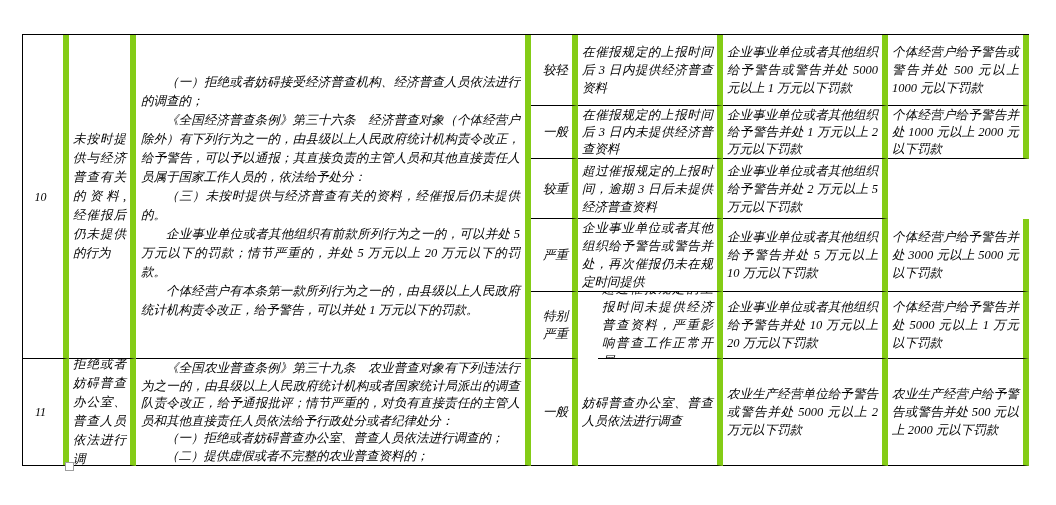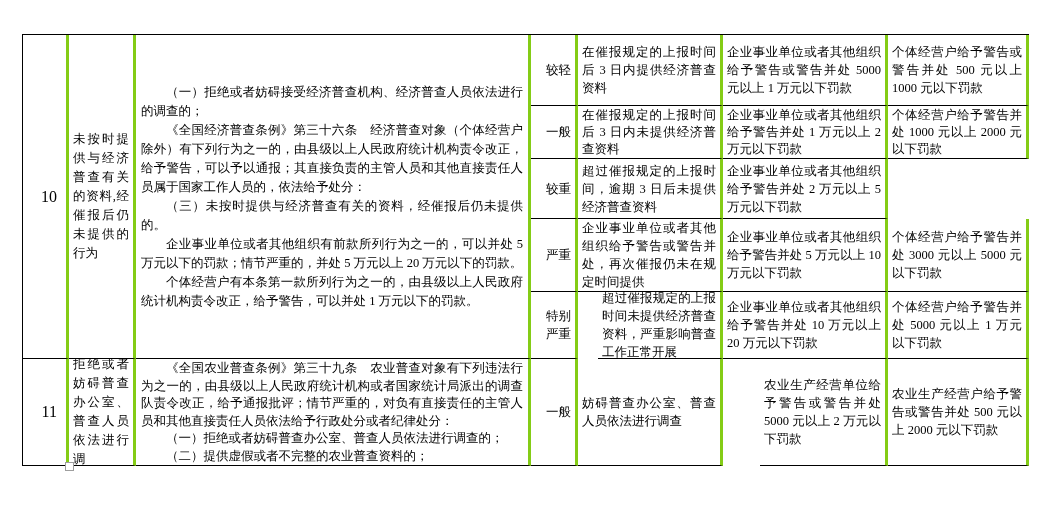--- a/index.html
+++ b/index.html
@@ -7,27 +7,28 @@
   .doc{position:relative;width:1056px;height:505px;overflow:hidden;background:#fff;}
   .tbl{
     position:absolute;left:22px;top:34px;
     display:grid;
     grid-template-columns:46px 67px 395px 47px 145px 165px 141px;
     grid-template-rows:71px 53px 60px 73px 67px 107px;
     border-top:1px solid #000;border-left:1px solid #000;
   }
   .cell{
     box-sizing:border-box;
-    border-right:3px solid #84cc16;border-bottom:1px solid #000;
+    border-right:6px solid #84cc16;border-bottom:1px solid #000;
     overflow:hidden;
     font-size:12.5px;line-height:18px;
     display:flex;flex-direction:column;justify-content:center;
     padding:2px 4px;
+    font-style:italic;
   }
-  .num{align-items:flex-end;padding-right:9px;font-size:16px;}
+  .num{align-items:center;padding-right:9px;font-size:12px;}
   .behavior{line-height:19px;align-items:center;}
   .behavior .jt{text-align:justify;}
   .legal{line-height:19px;padding:1px 5px;}
   .legal p{margin:0;text-indent:2em;text-align:justify;}
   .legal-tight{line-height:17.5px;justify-content:flex-start;}
   .sev{padding-left:6px;text-align:right;}
   .txt{text-align:justify;}
   .handle{
     position:absolute;left:65px;top:462px;width:7px;height:7px;
     background:#ffffff;border:1px solid #9e9e9e;
@@ -131,21 +132,21 @@
       <p>（一）拒绝或者妨碍普查办公室、普查人员依法进行调查的；</p>
       <p>（二）提供虚假或者不完整的农业普查资料的；</p>
     </div>
 
     <div class="cell sev" style="grid-row:6;grid-column:4;">
       <div>一般</div>
     </div>
     <div class="cell" style="grid-row:6;grid-column:5;">
       <div class="txt">妨碍普查办公室、普查人员依法进行调查</div>
     </div>
-    <div class="cell" style="grid-row:6;grid-column:6;margin-left:37px;">
+    <div class="cell" style="grid-row:6;grid-column:6;">
       <div class="txt">农业生产经营单位给予警告或警告并处 5000 元以上 2 万元以下罚款</div>
     </div>
     <div class="cell" style="grid-row:6;grid-column:7;">
       <div class="txt">农业生产经营户给予警告或警告并处 500 元以上 2000 元以下罚款</div>
     </div>
 
   </div>
 
   <div class="handle"></div>
 

